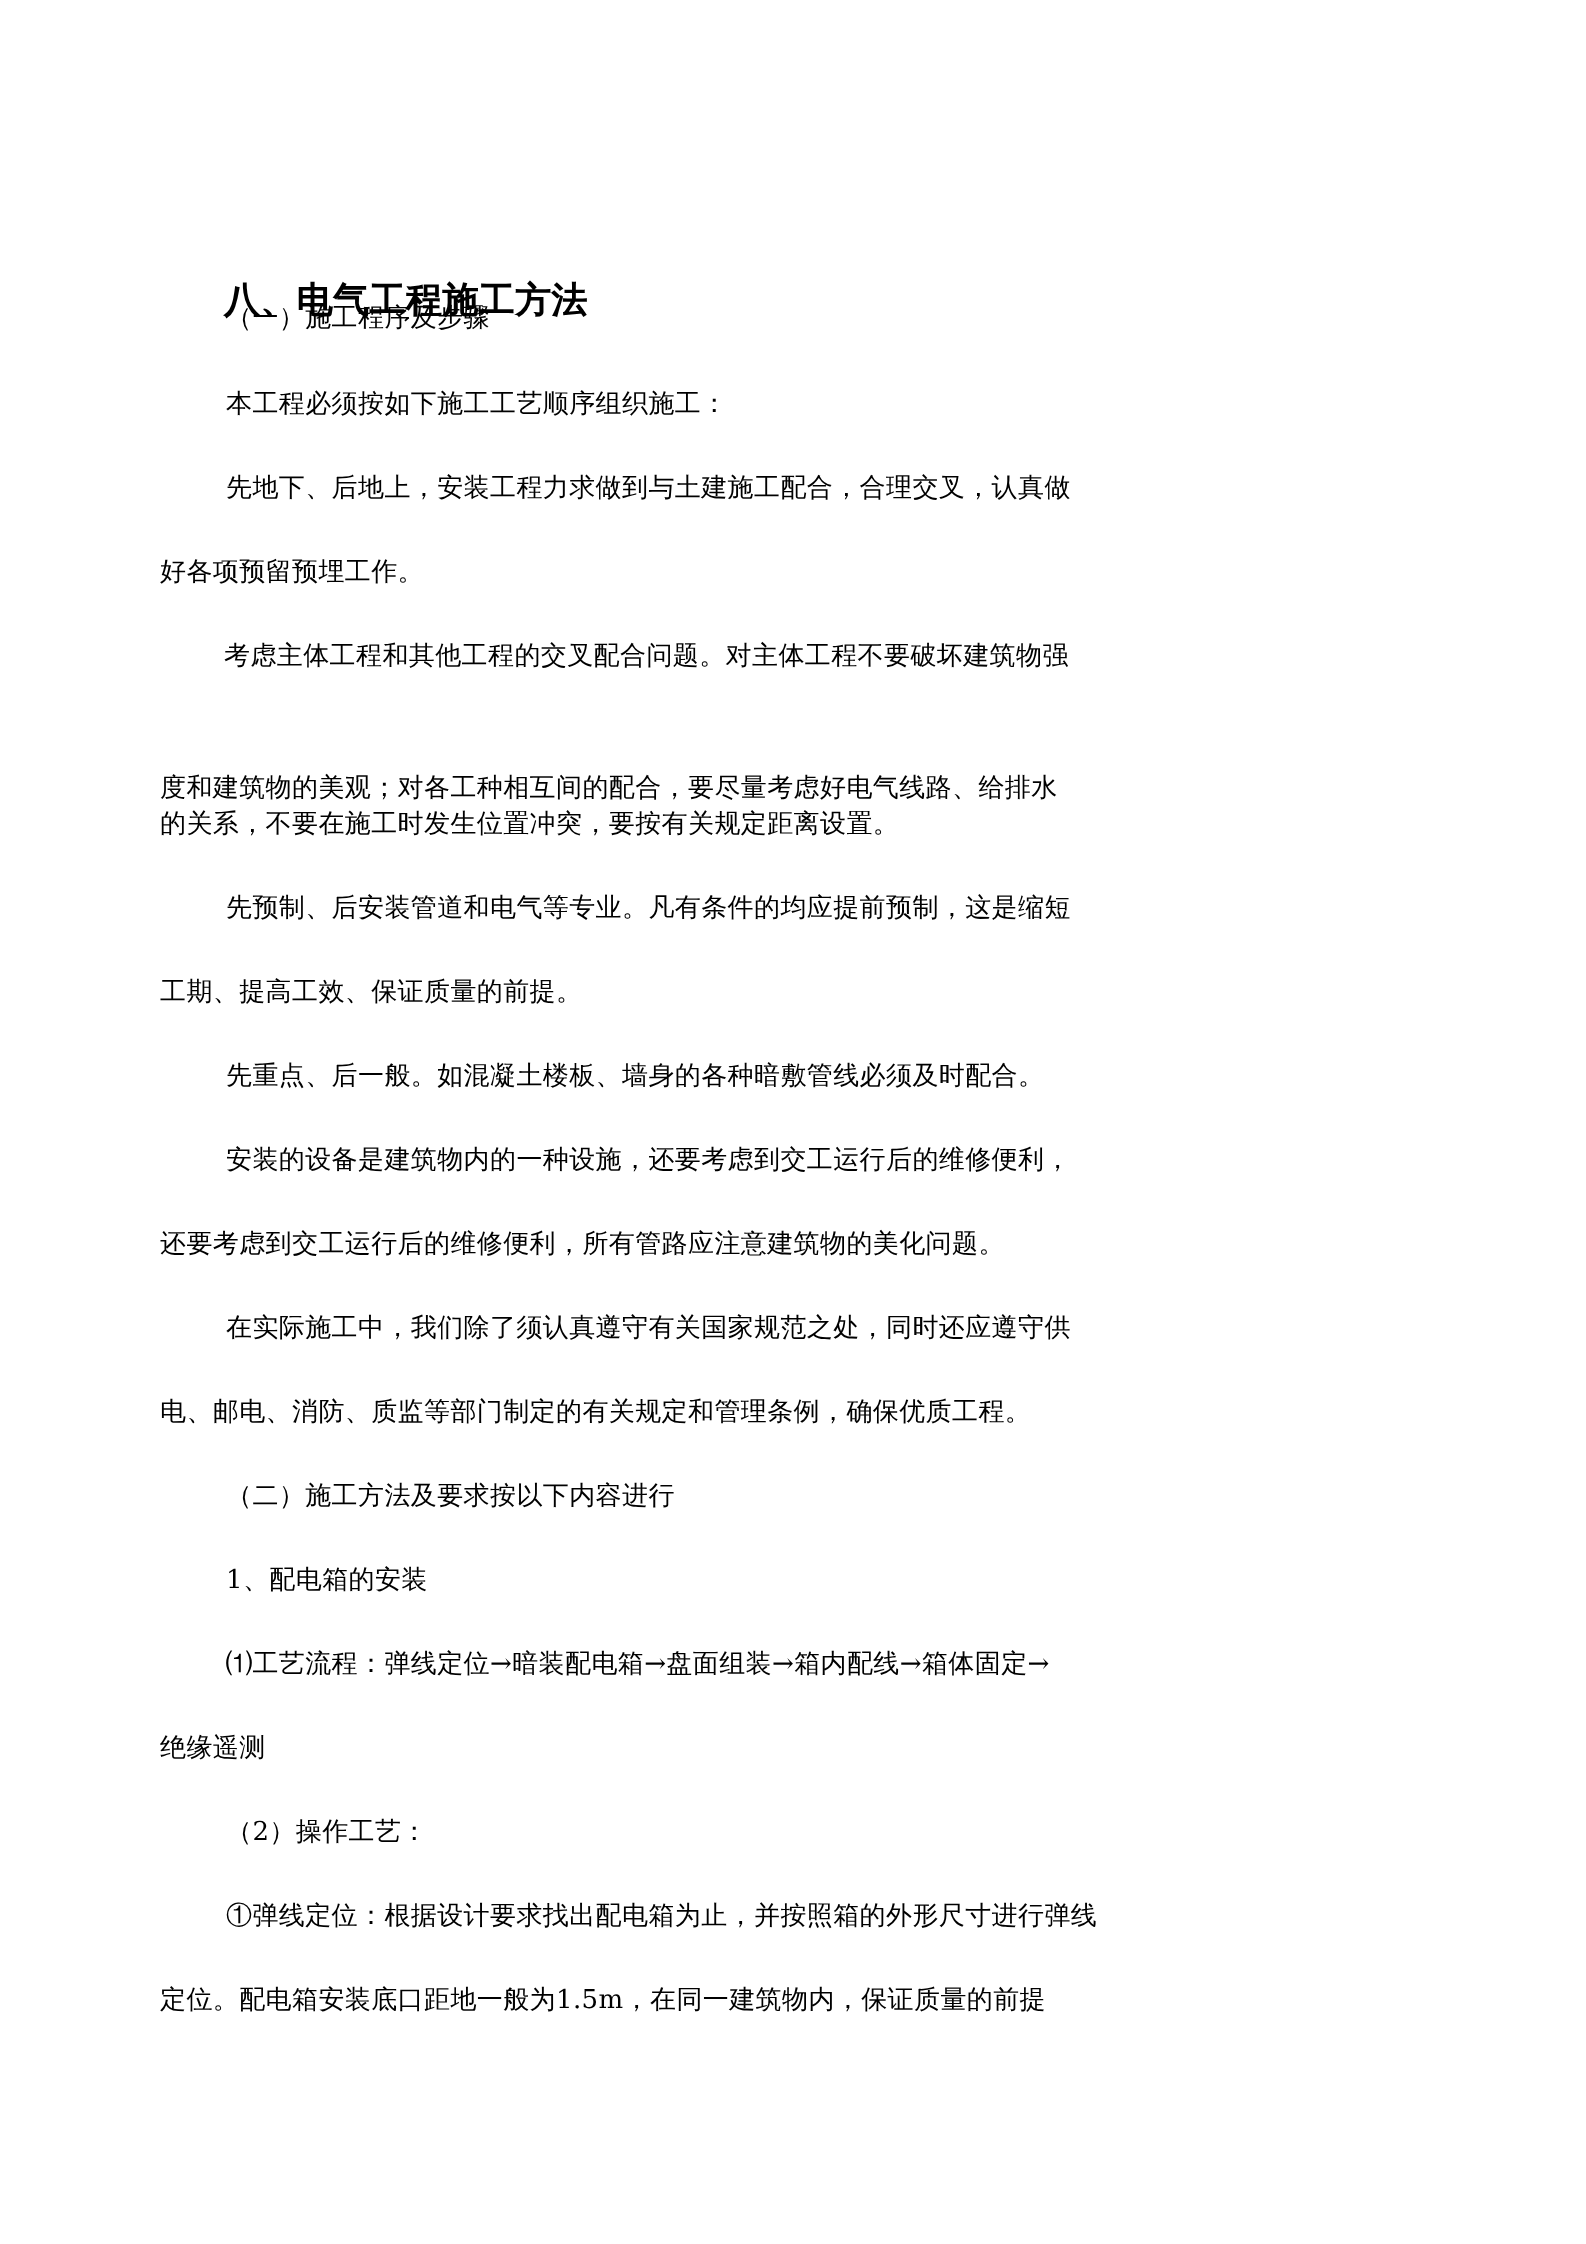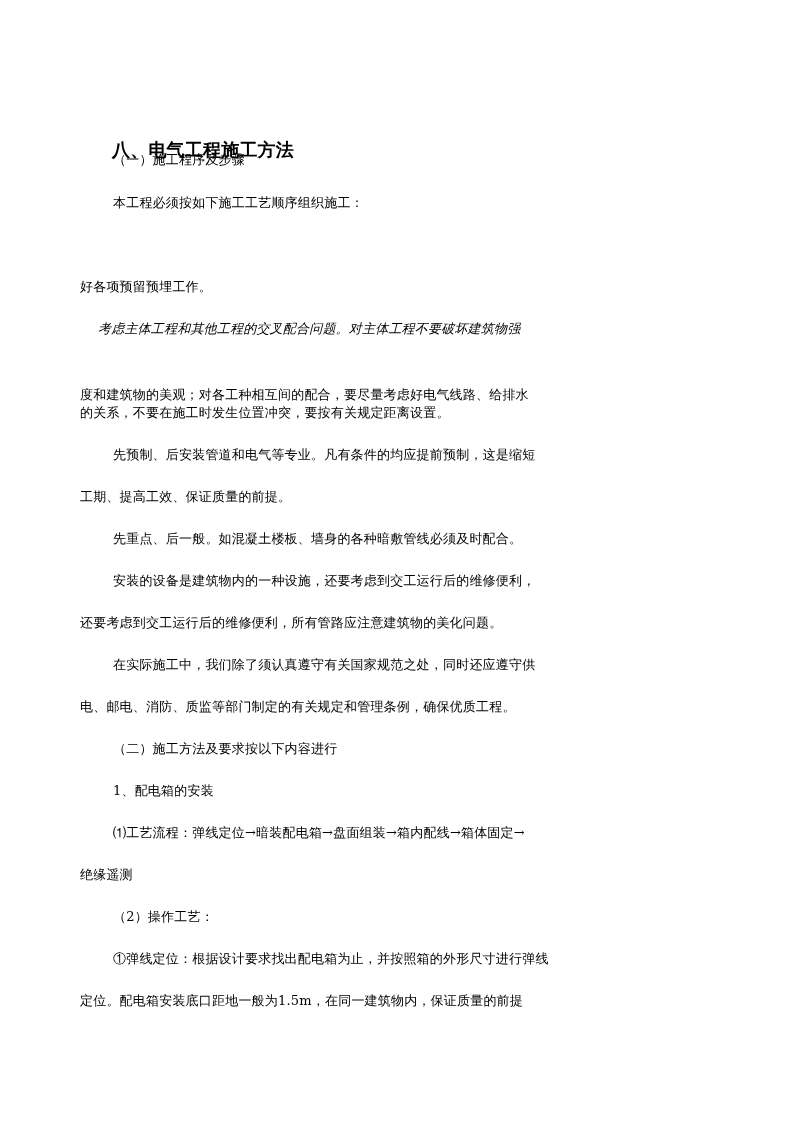--- a/index.html
+++ b/index.html
@@ -39,23 +39,24 @@
     }
   </style>
 </head>
 <body>
 
 <div class="page">
   <div class="line heading" style="top:108px; left:112px;">八、电气工程施工方法</div>
   <div class="line" style="top:150px; left:113px;">（一）施工程序及步骤</div>
   <div class="line" style="top:193px; left:113px;">本工程必须按如下施工工艺顺序组织施工：</div>
 
+  <div class="line" style="top:235px; left:113px;">先地下、后地上，安装工程力求做到与土建施工配合，合理交叉，认真做</div>
   <div class="line" style="top:277px;">好各项预留预埋工作。</div>
 
-  <div class="line" style="top:319px; left:98px;font-style:italic;">考虑主体工程和其他工程的交叉配合问题。对主体工程不要破坏建筑物强</div>
+  <div class="line" style="top:319px; left:112px;">考虑主体工程和其他工程的交叉配合问题。对主体工程不要破坏建筑物强</div>
   <div class="line" style="top:361px;margin-top:24px;">度和建筑物的美观；对各工种相互间的配合，要尽量考虑好电气线路、给排水</div>
   <div class="line" style="top:403px;">的关系，不要在施工时发生位置冲突，要按有关规定距离设置。</div>
 
   <div class="line" style="top:445px; left:113px;">先预制、后安装管道和电气等专业。凡有条件的均应提前预制，这是缩短</div>
   <div class="line" style="top:487px;">工期、提高工效、保证质量的前提。</div>
 
   <div class="line" style="top:529px; left:113px;">先重点、后一般。如混凝土楼板、墙身的各种暗敷管线必须及时配合。</div>
 
   <div class="line" style="top:571px; left:113px;">安装的设备是建筑物内的一种设施，还要考虑到交工运行后的维修便利，</div>
   <div class="line" style="top:613px;">还要考虑到交工运行后的维修便利，所有管路应注意建筑物的美化问题。</div>

